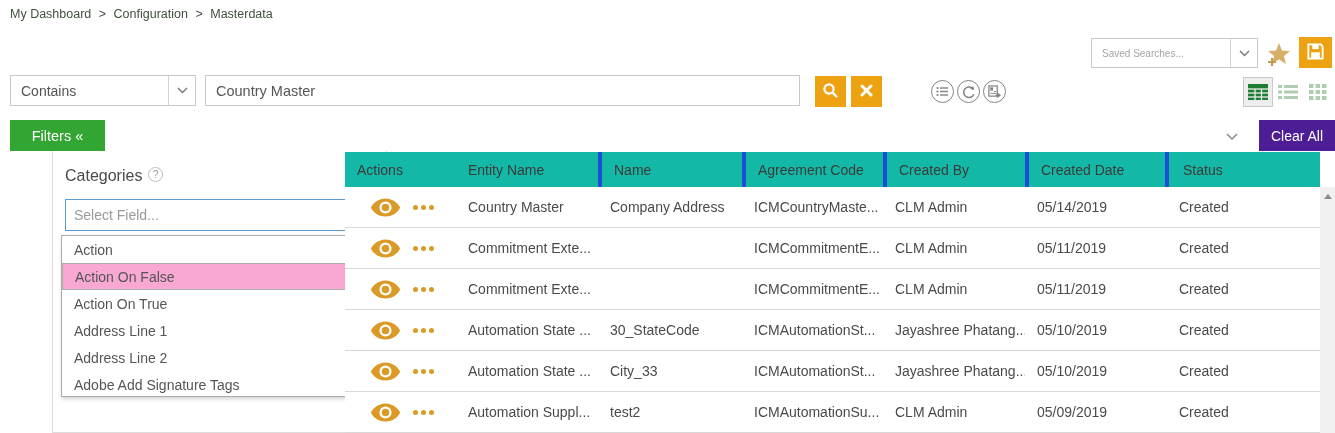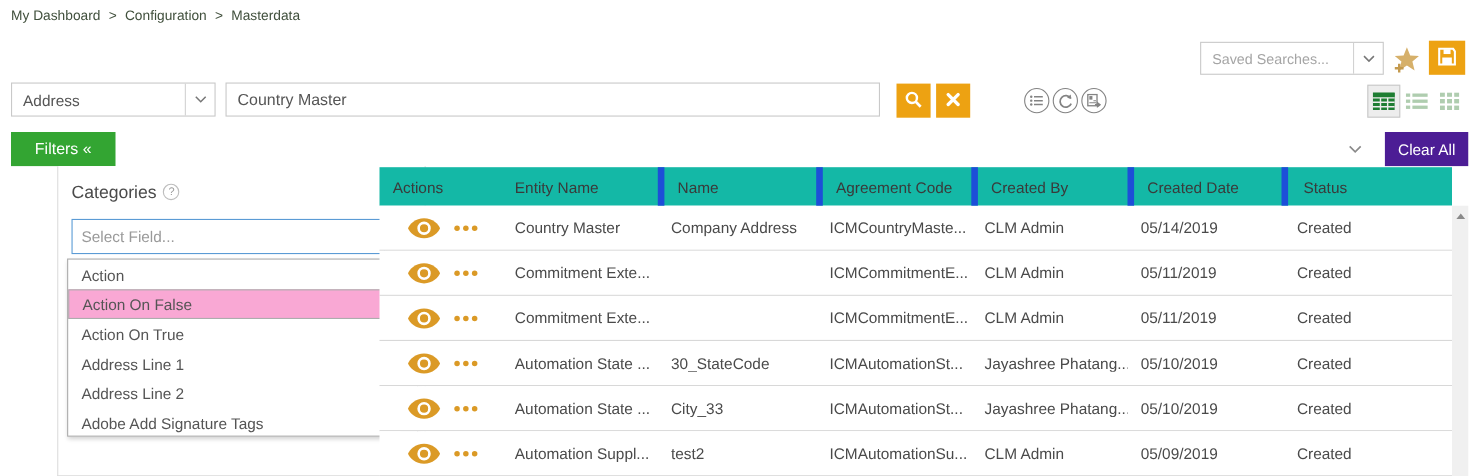--- a/index.html
+++ b/index.html
@@ -7,21 +7,21 @@
   #app { position:relative; width:1335px; height:433px; background:#fff; }
   .abs { position:absolute; }
 
   
   .breadcrumb { top:7px; left:10px; font-size:12.5px; color:#41503d; }
   .breadcrumb span { margin-right:4px; }
   .breadcrumb .crumb { cursor:pointer; }
 
   
   .combo { display:flex; align-items:center; border:1px solid #c9c9c9; background:#fff; }
-  .combo .combo-text { flex:1; padding:0 10px; font-size:13px; color:#555; white-space:nowrap; overflow:hidden; }
+  .combo .combo-text { flex:1; padding:0 10px; font-size:10px; color:#555; white-space:nowrap; overflow:hidden; }
   .combo .combo-text.ph { color:#a5a5a5; }
   .combo .combo-chevron { width:27px; align-self:stretch; border-left:1px solid #d2d2d2; display:flex; align-items:center; justify-content:center; cursor:pointer; }
 
   .saved-search { top:38px; left:1091px; width:167px; height:30px; }
   .star-btn { top:40px; left:1264px; width:30px; height:28px; display:flex; align-items:center; justify-content:center; cursor:pointer; }
   .save-btn { top:37px; left:1299px; width:33px; height:31px; background:#eda212; border:none; display:flex; align-items:center; justify-content:center; cursor:pointer; }
 
   .operator { top:75px; left:10px; width:186px; height:31px; }
   .operator .combo-text { font-size:14px; color:#555; }
   .query-input { top:75px; left:205px; width:595px; height:31px; border:1px solid #c9c9c9; padding:0 10px; font-size:14.5px; color:#555; font-family:"Liberation Sans",sans-serif; }
@@ -68,21 +68,21 @@
   .th { font-size:14px; color:#3a3a3a; padding-left:12px; height:35px; display:flex; align-items:center; }
   .tr { display:flex; height:41px; background:#fff; border-bottom:1px solid #d8d8d8; align-items:center; }
   .td { font-size:14px; color:#4a4a4a; padding-left:12px; white-space:nowrap; overflow:hidden; }
   .thead > :nth-child(1), .tr > :nth-child(1) { width:115px; }
   .thead > :nth-child(2), .tr > :nth-child(2) { width:138px; padding-left:8px; }
   .thead > :nth-child(3), .tr > :nth-child(3) { width:144px; }
   .thead > :nth-child(4), .tr > :nth-child(4) { width:141px; }
   .thead > :nth-child(5), .tr > :nth-child(5) { width:142px; }
   .thead > :nth-child(6), .tr > :nth-child(6) { width:140px; }
   .thead > :nth-child(7), .tr > :nth-child(7) { flex:1; padding-left:14px; }
-  .thead > .th:nth-child(n+3) { border-left:6px solid #1d4ed8; }
+  .thead > .th:nth-child(n+3) { border-left:4px solid #1d4ed8; }
   .td.actions { display:flex; align-items:center; gap:12px; padding-left:25px; }
   .eye { display:flex; cursor:pointer; }
   .dots { display:flex; gap:3px; cursor:pointer; }
   .dots i { width:5px; height:5px; border-radius:50%; background:#db9a26; }
 
   .table-scrollbar { top:187px; left:1320px; width:15px; height:246px; background:#f0f0f0; }
   .table-scrollbar .sb-up { position:absolute; top:2px; left:0; width:15px; height:15px; display:flex; align-items:center; justify-content:center; }
 </style>
 </head>
 <body>
@@ -115,21 +115,21 @@
     <span>
       <svg width="19" height="19" viewBox="0 0 24 24">
         <path d="M3 3 h16 l2 3 v15 H3 Z" fill="none" stroke="#fff" stroke-width="2.4"></path>
         <rect x="8" y="3.5" width="8" height="5.5" fill="#fff"></rect>
         <rect x="6.5" y="13" width="11" height="8" fill="#fff"></rect>
       </svg>
     </span>
   </button>
 
   <div class="abs combo operator">
-    <span class="combo-text">Address</span>
+    <span class="combo-text">Contains</span>
     <span class="combo-chevron">
       <svg width="11" height="7" viewBox="0 0 11 7">
           <polyline points="1,1 5.5,5.5 10,1" fill="none" stroke="#777" stroke-width="1.4"></polyline>
         </svg>
     </span>
   </div>
   <input class="abs query-input" value="Country Master" style="">
   <button class="abs sq-btn search-btn">
     <span>
       <svg width="17" height="17" viewBox="0 0 17 17">

